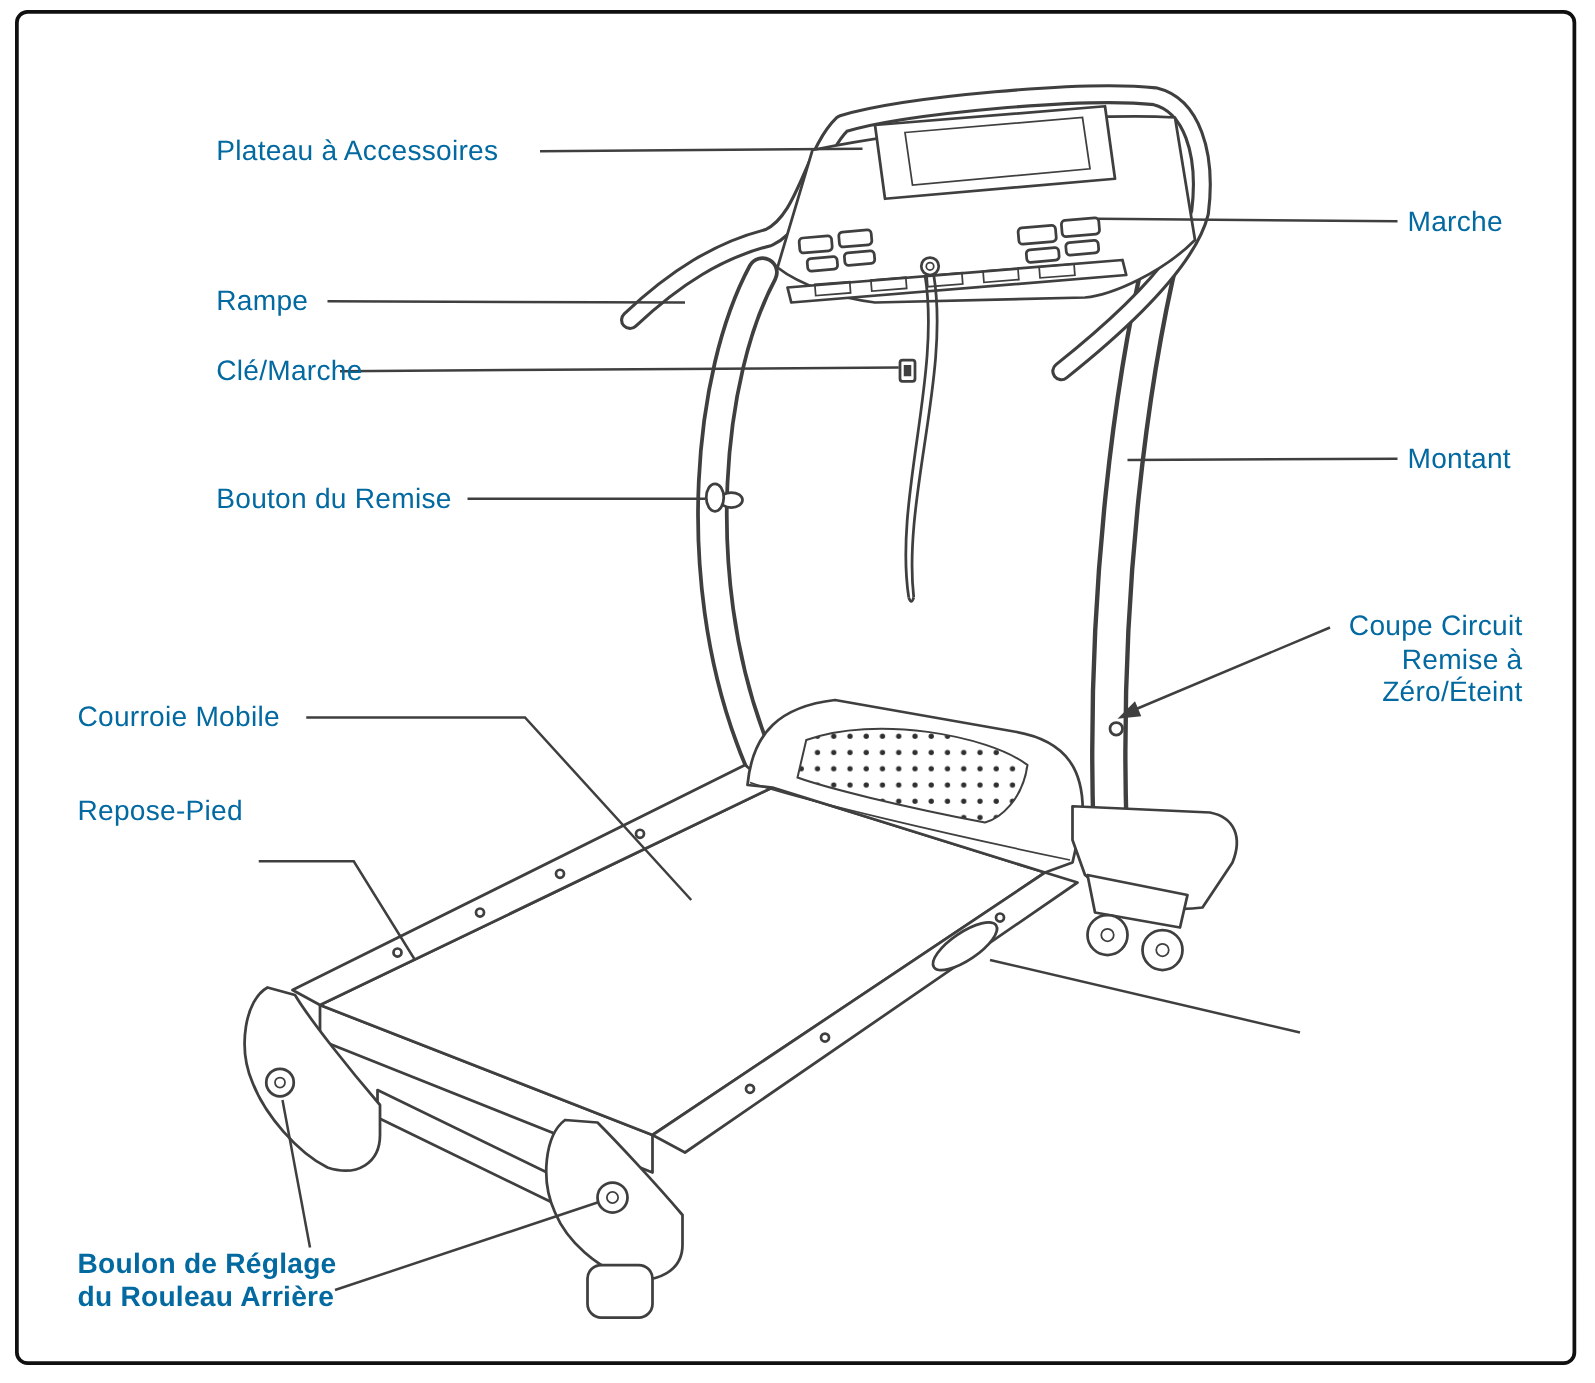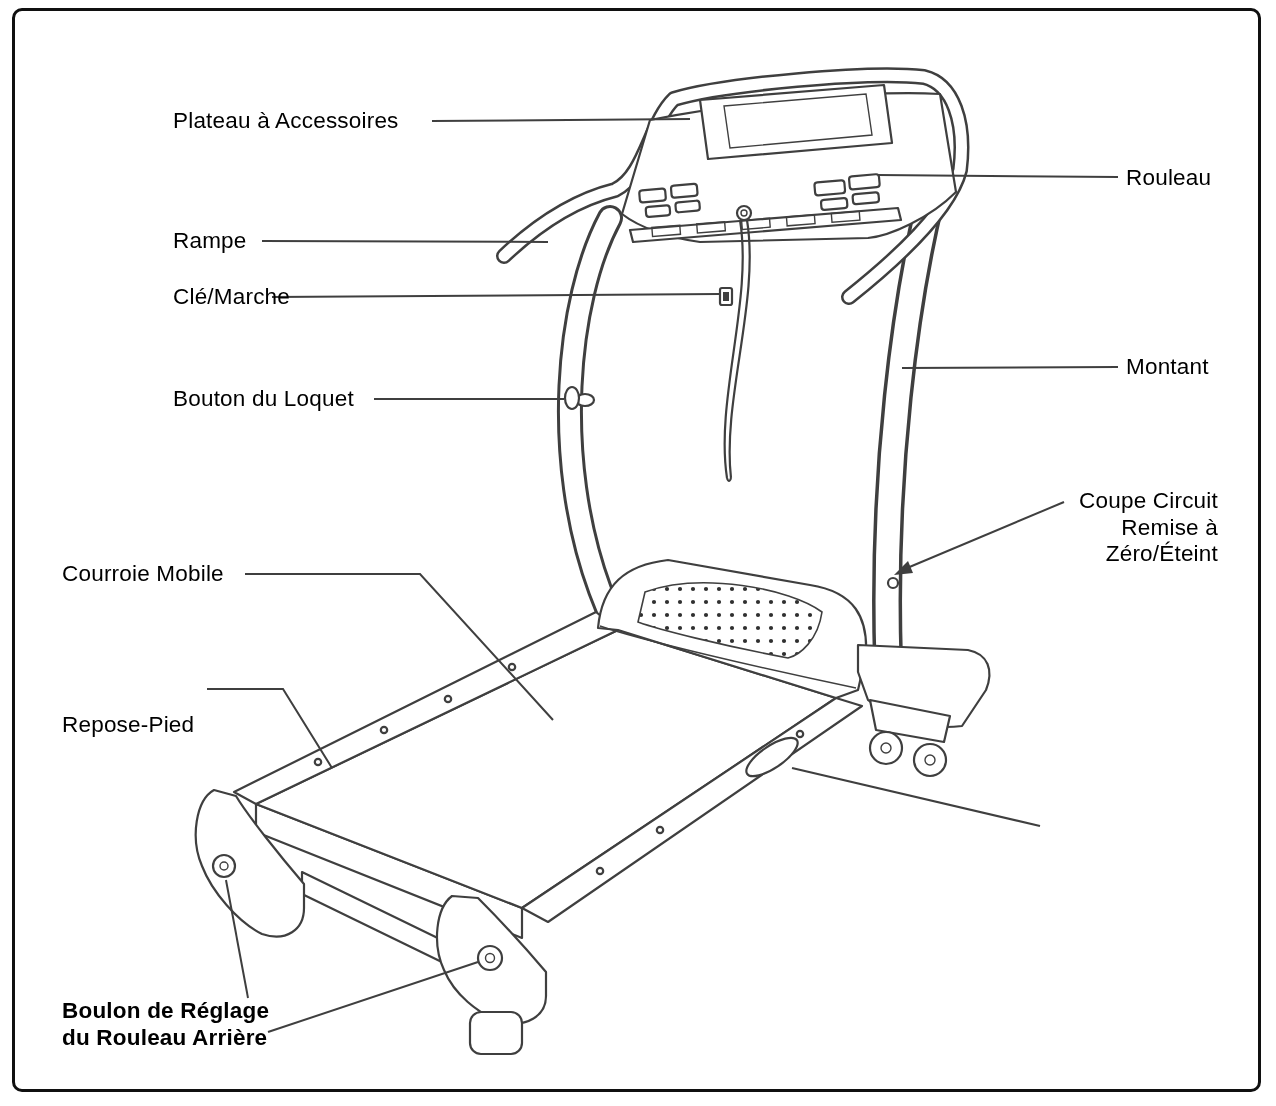--- a/index.html
+++ b/index.html
@@ -1,21 +1,21 @@
 <!DOCTYPE html>
 <html><head>
 <meta charset="utf-8">
 <style>
   html,body{margin:0;padding:0;background:#ffffff;}
   .stage{position:relative;width:1276px;height:1106px;background:#ffffff;overflow:hidden;
          font-family:"Liberation Sans",sans-serif;}
   .frame{position:absolute;left:12px;top:8px;width:1249px;height:1084px;
          border:3px solid #101010;border-radius:10px;box-sizing:border-box;}
   svg.art{position:absolute;left:0;top:0;width:1276px;height:1106px;}
-  .lbl{position:absolute;font-size:22.5px;line-height:1.18;color:#000000;
+  .lbl{position:absolute;font-size:22.5px;line-height:1.18;color:#0369a1;
        white-space:pre-line;letter-spacing:.2px;}
   .lbl.right{text-align:right;}
   
   .ln{stroke:#3f3f3f;stroke-width:2.2;fill:none;stroke-linejoin:round;}
   .fw{fill:#ffffff;stroke:#3f3f3f;stroke-width:2.2;stroke-linejoin:round;}
   .thin{stroke:#3f3f3f;stroke-width:1.4;fill:none;}
   .tube-o{fill:none;stroke:#3f3f3f;stroke-linecap:round;stroke-linejoin:round;}
   .tube-i{fill:none;stroke:#ffffff;stroke-linecap:round;stroke-linejoin:round;}
   .leader{stroke:#3f3f3f;stroke-width:2;fill:none;}
   .bolt{fill:#ffffff;stroke:#3f3f3f;stroke-width:2.2;}
@@ -145,26 +145,26 @@
       <polygon points="894,575 908,561 913,573" fill="#3f3f3f"></polygon>
       <path class="leader" d="M 245,574 L 420,574 L 553,720"></path>
       <path class="leader" d="M 207,689 L 283,689 L 332,768"></path>
       <path class="leader" d="M 1040,826 L 792,768"></path>
       <path class="leader" d="M 248,998 L 226,880"></path>
       <path class="leader" d="M 268,1032 L 478,962"></path>
     </g>
   </svg>
 
   <div class="lbl" style="left:173px;top:108px;">Plateau à Accessoires</div>
-  <div class="lbl" style="left:1126px;top:165px;">Rouleau</div>
+  <div class="lbl" style="left:1126px;top:165px;">Marche</div>
   <div class="lbl" style="left:173px;top:228px;">Rampe</div>
   <div class="lbl" style="left:173px;top:284px;">Clé/Marche</div>
-  <div class="lbl" style="left:173px;top:386px;">Bouton du Loquet</div>
+  <div class="lbl" style="left:173px;top:386px;">Bouton du Remise</div>
   <div class="lbl" style="left:1126px;top:354px;">Montant</div>
   <div class="lbl right" style="right:58px;top:468px;margin-top:20px;">Coupe Circuit
 Remise à
 Zéro/Éteint</div>
   <div class="lbl" style="left:62px;top:561px;">Courroie Mobile</div>
-  <div class="lbl" style="left:62px;top:712px;">Repose-Pied</div>
+  <div class="lbl" style="left:62px;top:636px;">Repose-Pied</div>
   <div class="lbl" style="left:62px;top:998px;font-weight:bold;">Boulon de Réglage
 du Rouleau Arrière</div>
 
 </div>
 
 </body></html>

